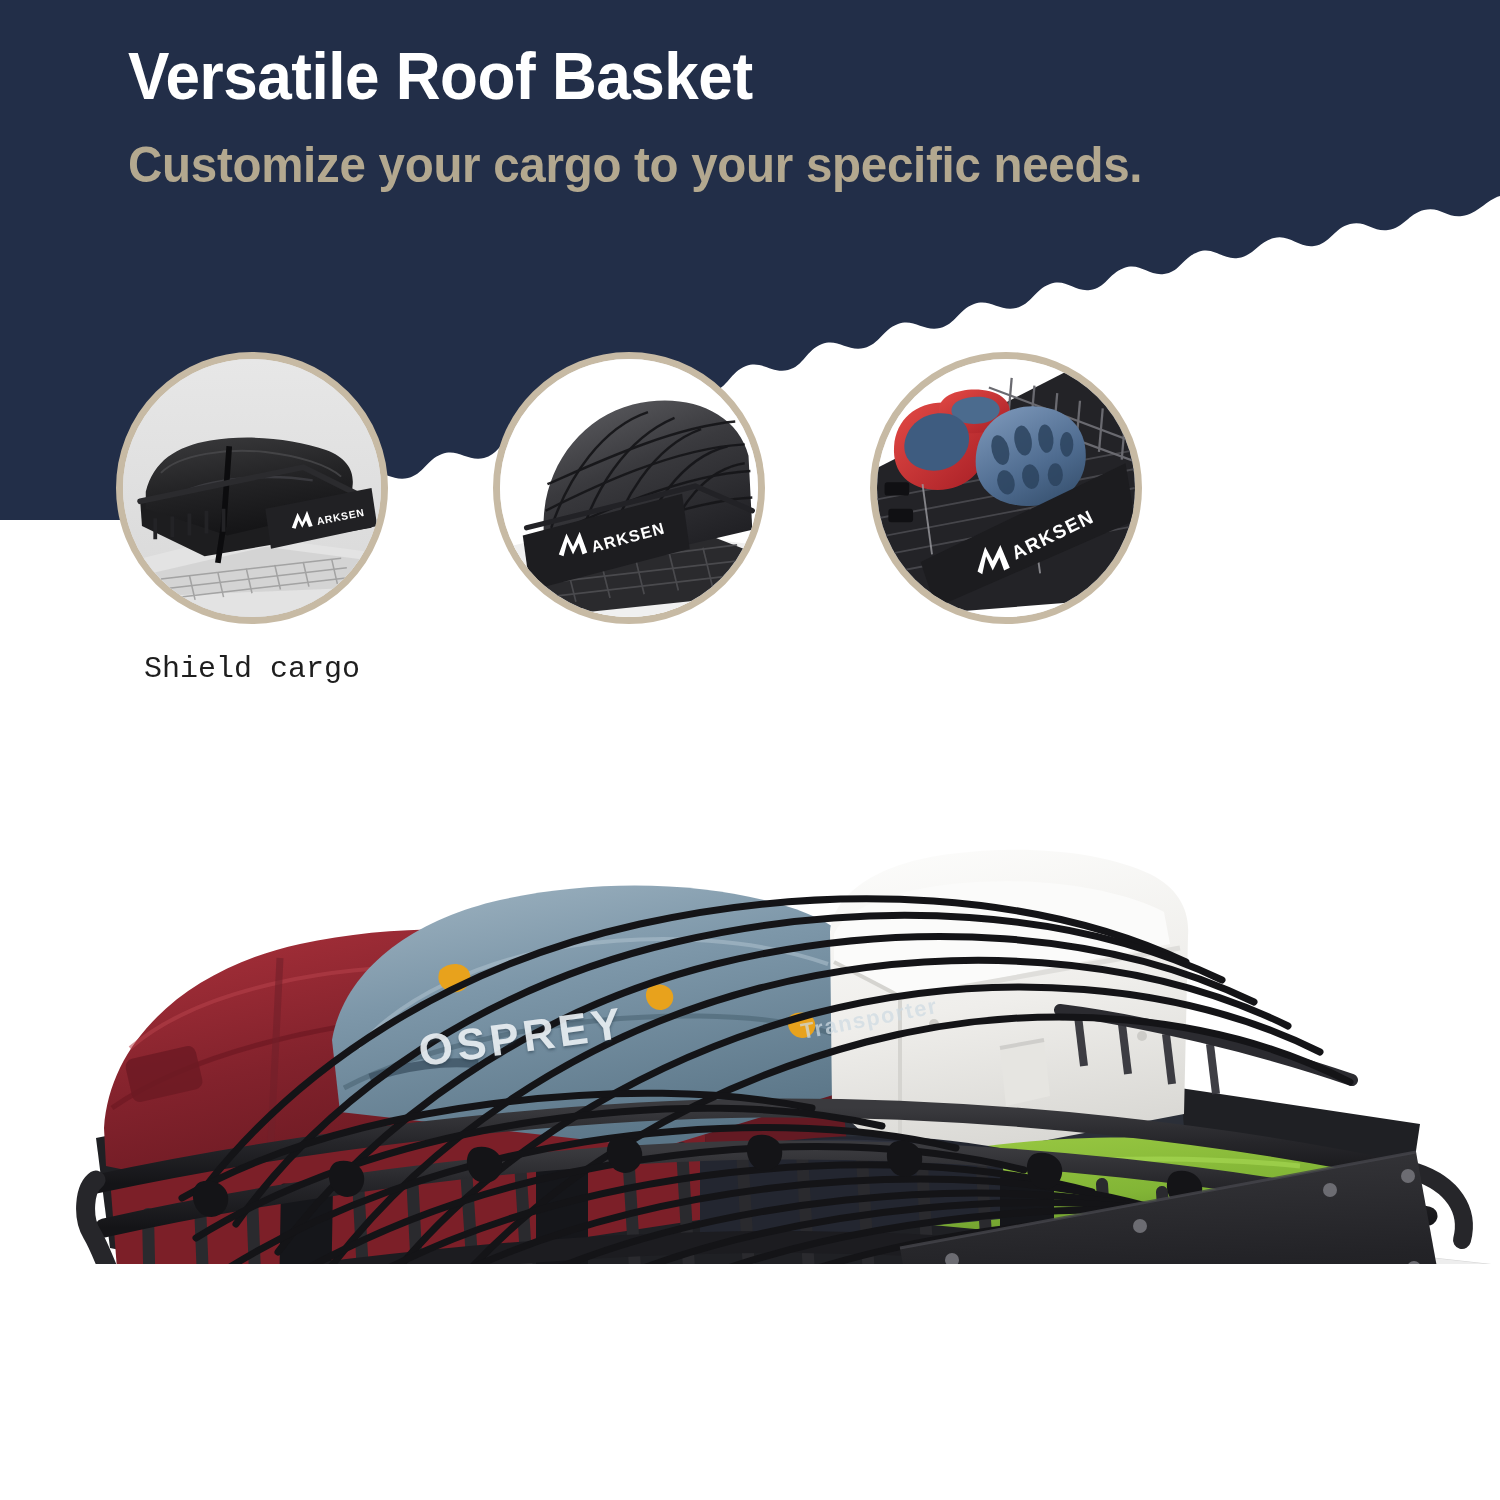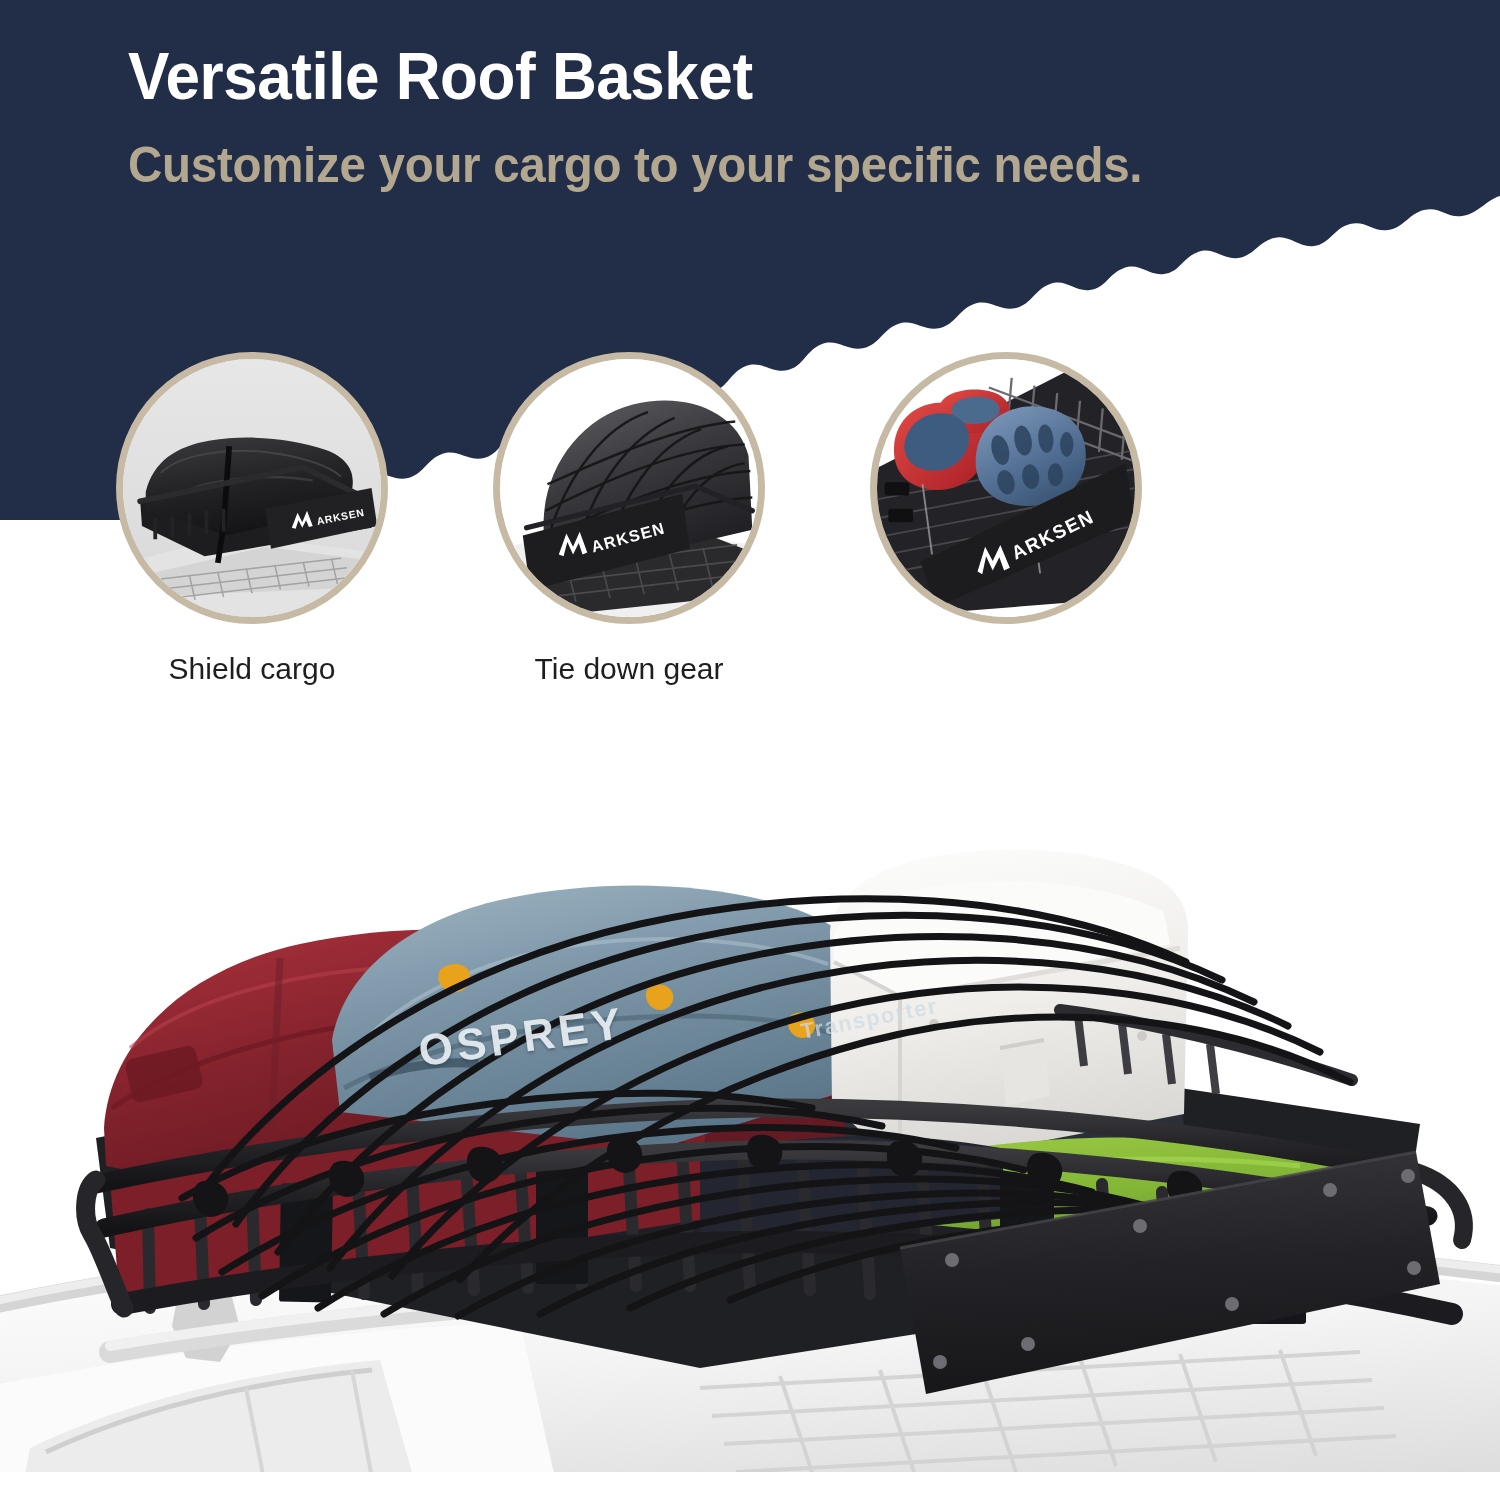--- a/index.html
+++ b/index.html
@@ -6,21 +6,21 @@
     margin: 0;
     padding: 0;
     background: #ffffff;
   }
   body {
     font-family: "Liberation Sans", sans-serif;
   }
   #page {
     position: relative;
     width: 1500px;
-    height: 1472px;
+    height: 1264px;
     overflow: hidden;
     background: #ffffff;
   }
 
   
   #header-banner {
     position: absolute;
     left: 0; top: 0;
     width: 1500px;
     height: 520px;
@@ -79,21 +79,21 @@
     margin: 0 auto;
     border-radius: 50%;
     border: 7px solid #c7baa4;
     overflow: hidden;
     background: #e8e8e8;
     box-sizing: border-box;
   }
   .feature-circle svg { position:absolute; left:0; top:0; width:100%; height:100%; }
   .feature-caption {
     margin-top: 26px;
-    font-family: Liberation Sans, sans-serif;
+    font-family: Liberation Mono, monospace;
     font-size: 30px;
     line-height: 1.28;
     color: #1e1e1e;
     font-weight: 400;
     padding: 0 40px;
   }
 
   
   #main-product {
     position: absolute;
@@ -270,21 +270,20 @@
 
           <path d="M28,178 L206,134 L266,160" stroke="#222226" stroke-width="5.5" fill="none" stroke-linecap="round"></path>
 
           <path d="M24,186 L192,142 L200,200 L32,244 Z" fill="#1d1d20"></path>
           <g>
             <path d="M62,206 L70,184 L77,198 L84,182 L92,204 L87,206 L83,194 L77,206 L71,193 L67,208 Z" fill="#ffffff"></path>
           </g>
           <text x="98" y="204" font-family="Liberation Sans, sans-serif" font-size="17" font-weight="bold" fill="#ffffff" letter-spacing="1.4" transform="rotate(-15 98 204)">ARKSEN</text>
         </svg>
       </div>
-      <div class="feature-caption">Tie down gear</div>
     </div>
 
     <div class="feature-item" style="left:816px; top:0;">
       <div class="feature-circle">
         <svg viewBox="0 0 272 272" preserveAspectRatio="xMidYMid slice">
           <defs>
             <linearGradient id="f3helm" x1="0.2" y1="0" x2="0.8" y2="1">
               <stop offset="0%" stop-color="#7b96b8"></stop>
               <stop offset="60%" stop-color="#4f6c90"></stop>
               <stop offset="100%" stop-color="#36506e"></stop>

